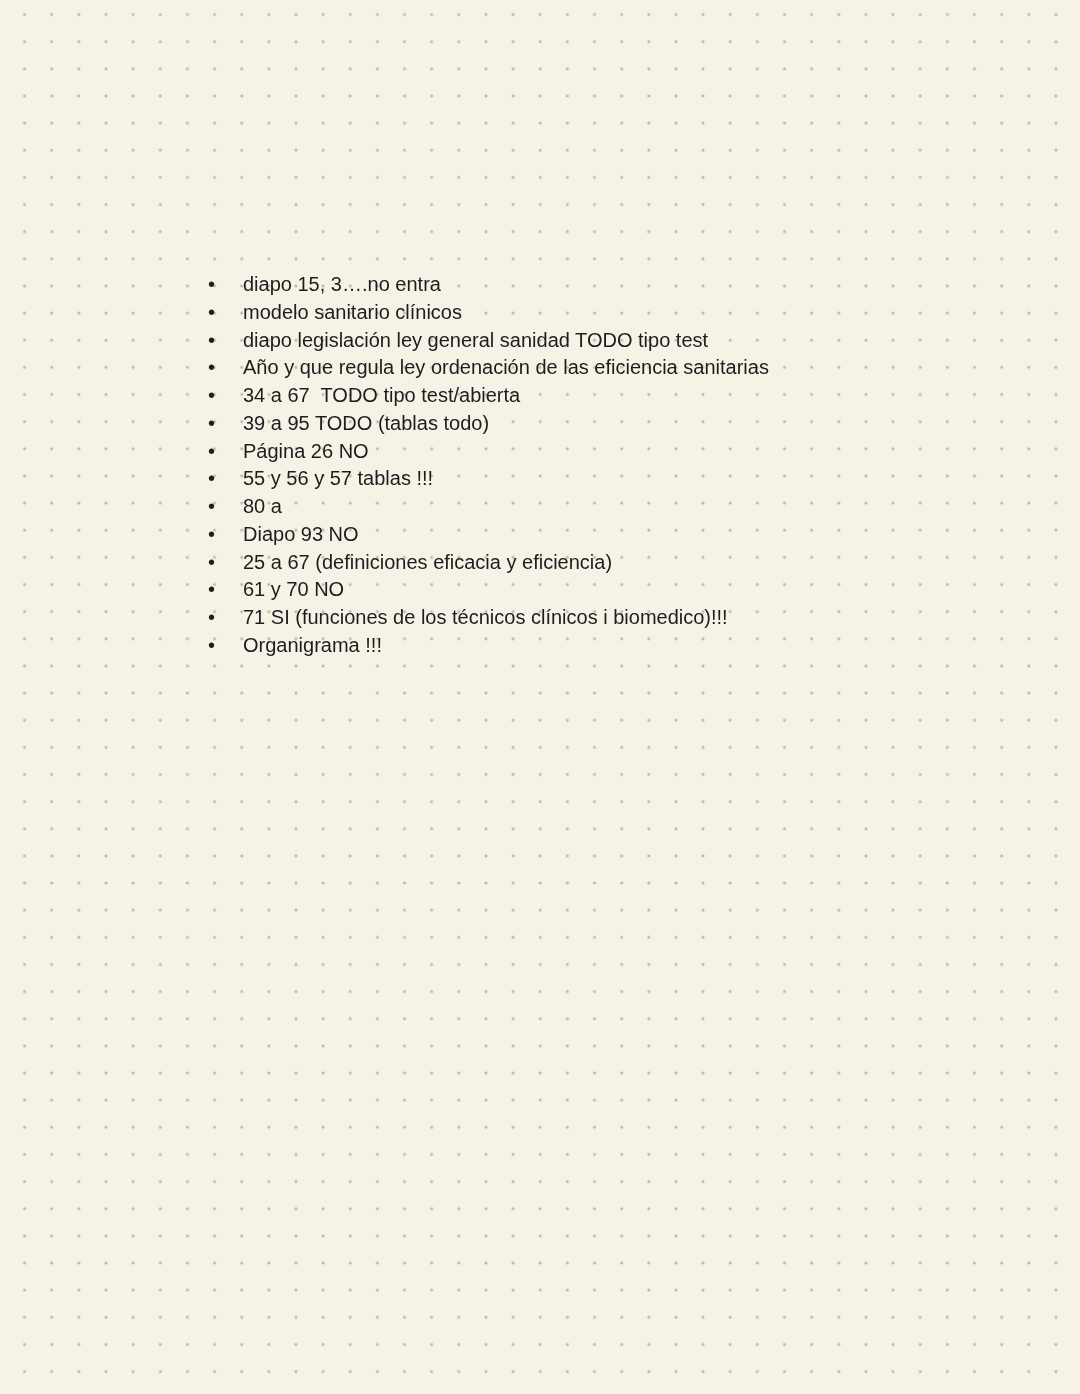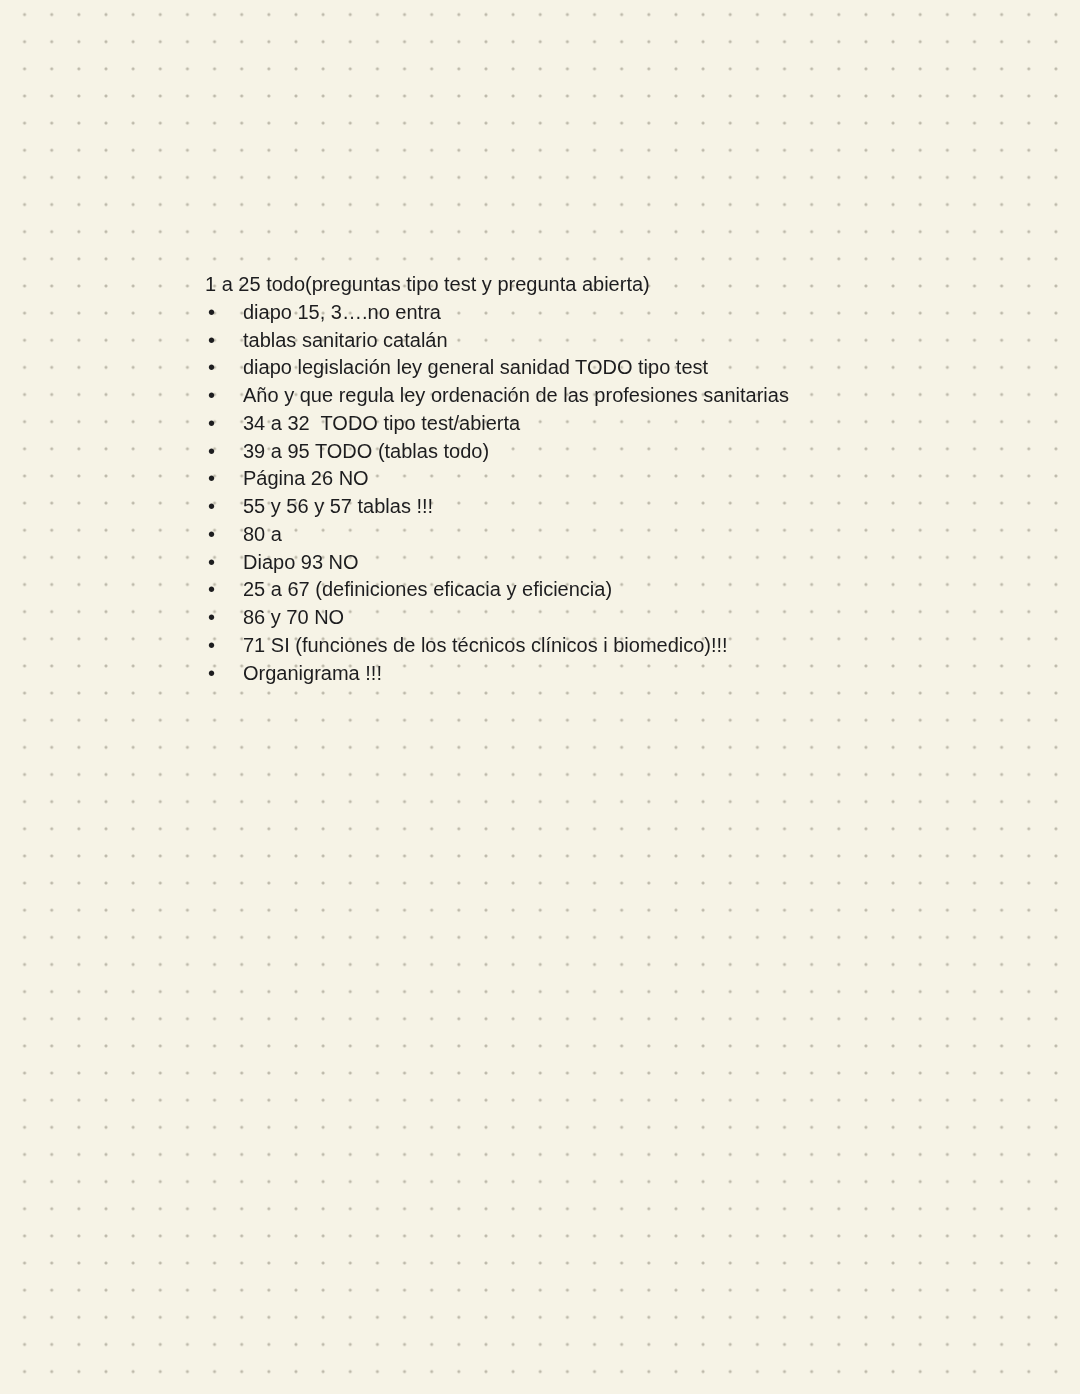--- a/index.html
+++ b/index.html
@@ -51,41 +51,40 @@
   .text {
     flex: 1 1 auto;
     white-space: pre-wrap;
   }
 </style>
 </head>
 <body>
 
 <div class="page">
   <div class="note">
-    <p class="intro">1 a 25 todo(preguntas tipo test y pregunta abierta)</p>
     <ul class="bullets">
         <li class="row">
           <span class="marker">•</span>
           <span class="text">diapo 15, 3….no entra</span>
         </li>
         <li class="row">
           <span class="marker">•</span>
-          <span class="text">tablas sanitario catalán</span>
+          <span class="text">modelo sanitario clínicos</span>
         </li>
         <li class="row">
           <span class="marker">•</span>
           <span class="text">diapo legislación ley general sanidad TODO tipo test</span>
         </li>
         <li class="row">
           <span class="marker">•</span>
-          <span class="text">Año y que regula ley ordenación de las profesiones sanitarias</span>
+          <span class="text">Año y que regula ley ordenación de las eficiencia sanitarias</span>
         </li>
         <li class="row">
           <span class="marker">•</span>
-          <span class="text">34 a 32  TODO tipo test/abierta</span>
+          <span class="text">34 a 67  TODO tipo test/abierta</span>
         </li>
         <li class="row">
           <span class="marker">•</span>
           <span class="text">39 a 95 TODO (tablas todo)</span>
         </li>
         <li class="row">
           <span class="marker">•</span>
           <span class="text">Página 26 NO</span>
         </li>
         <li class="row">
@@ -99,21 +98,21 @@
         <li class="row">
           <span class="marker">•</span>
           <span class="text">Diapo 93 NO</span>
         </li>
         <li class="row">
           <span class="marker">•</span>
           <span class="text">25 a 67 (definiciones eficacia y eficiencia)</span>
         </li>
         <li class="row">
           <span class="marker">•</span>
-          <span class="text">86 y 70 NO</span>
+          <span class="text">61 y 70 NO</span>
         </li>
         <li class="row">
           <span class="marker">•</span>
           <span class="text">71 SI (funciones de los técnicos clínicos i biomedico)!!!</span>
         </li>
         <li class="row">
           <span class="marker">•</span>
           <span class="text">Organigrama !!!</span>
         </li>
       </ul>

